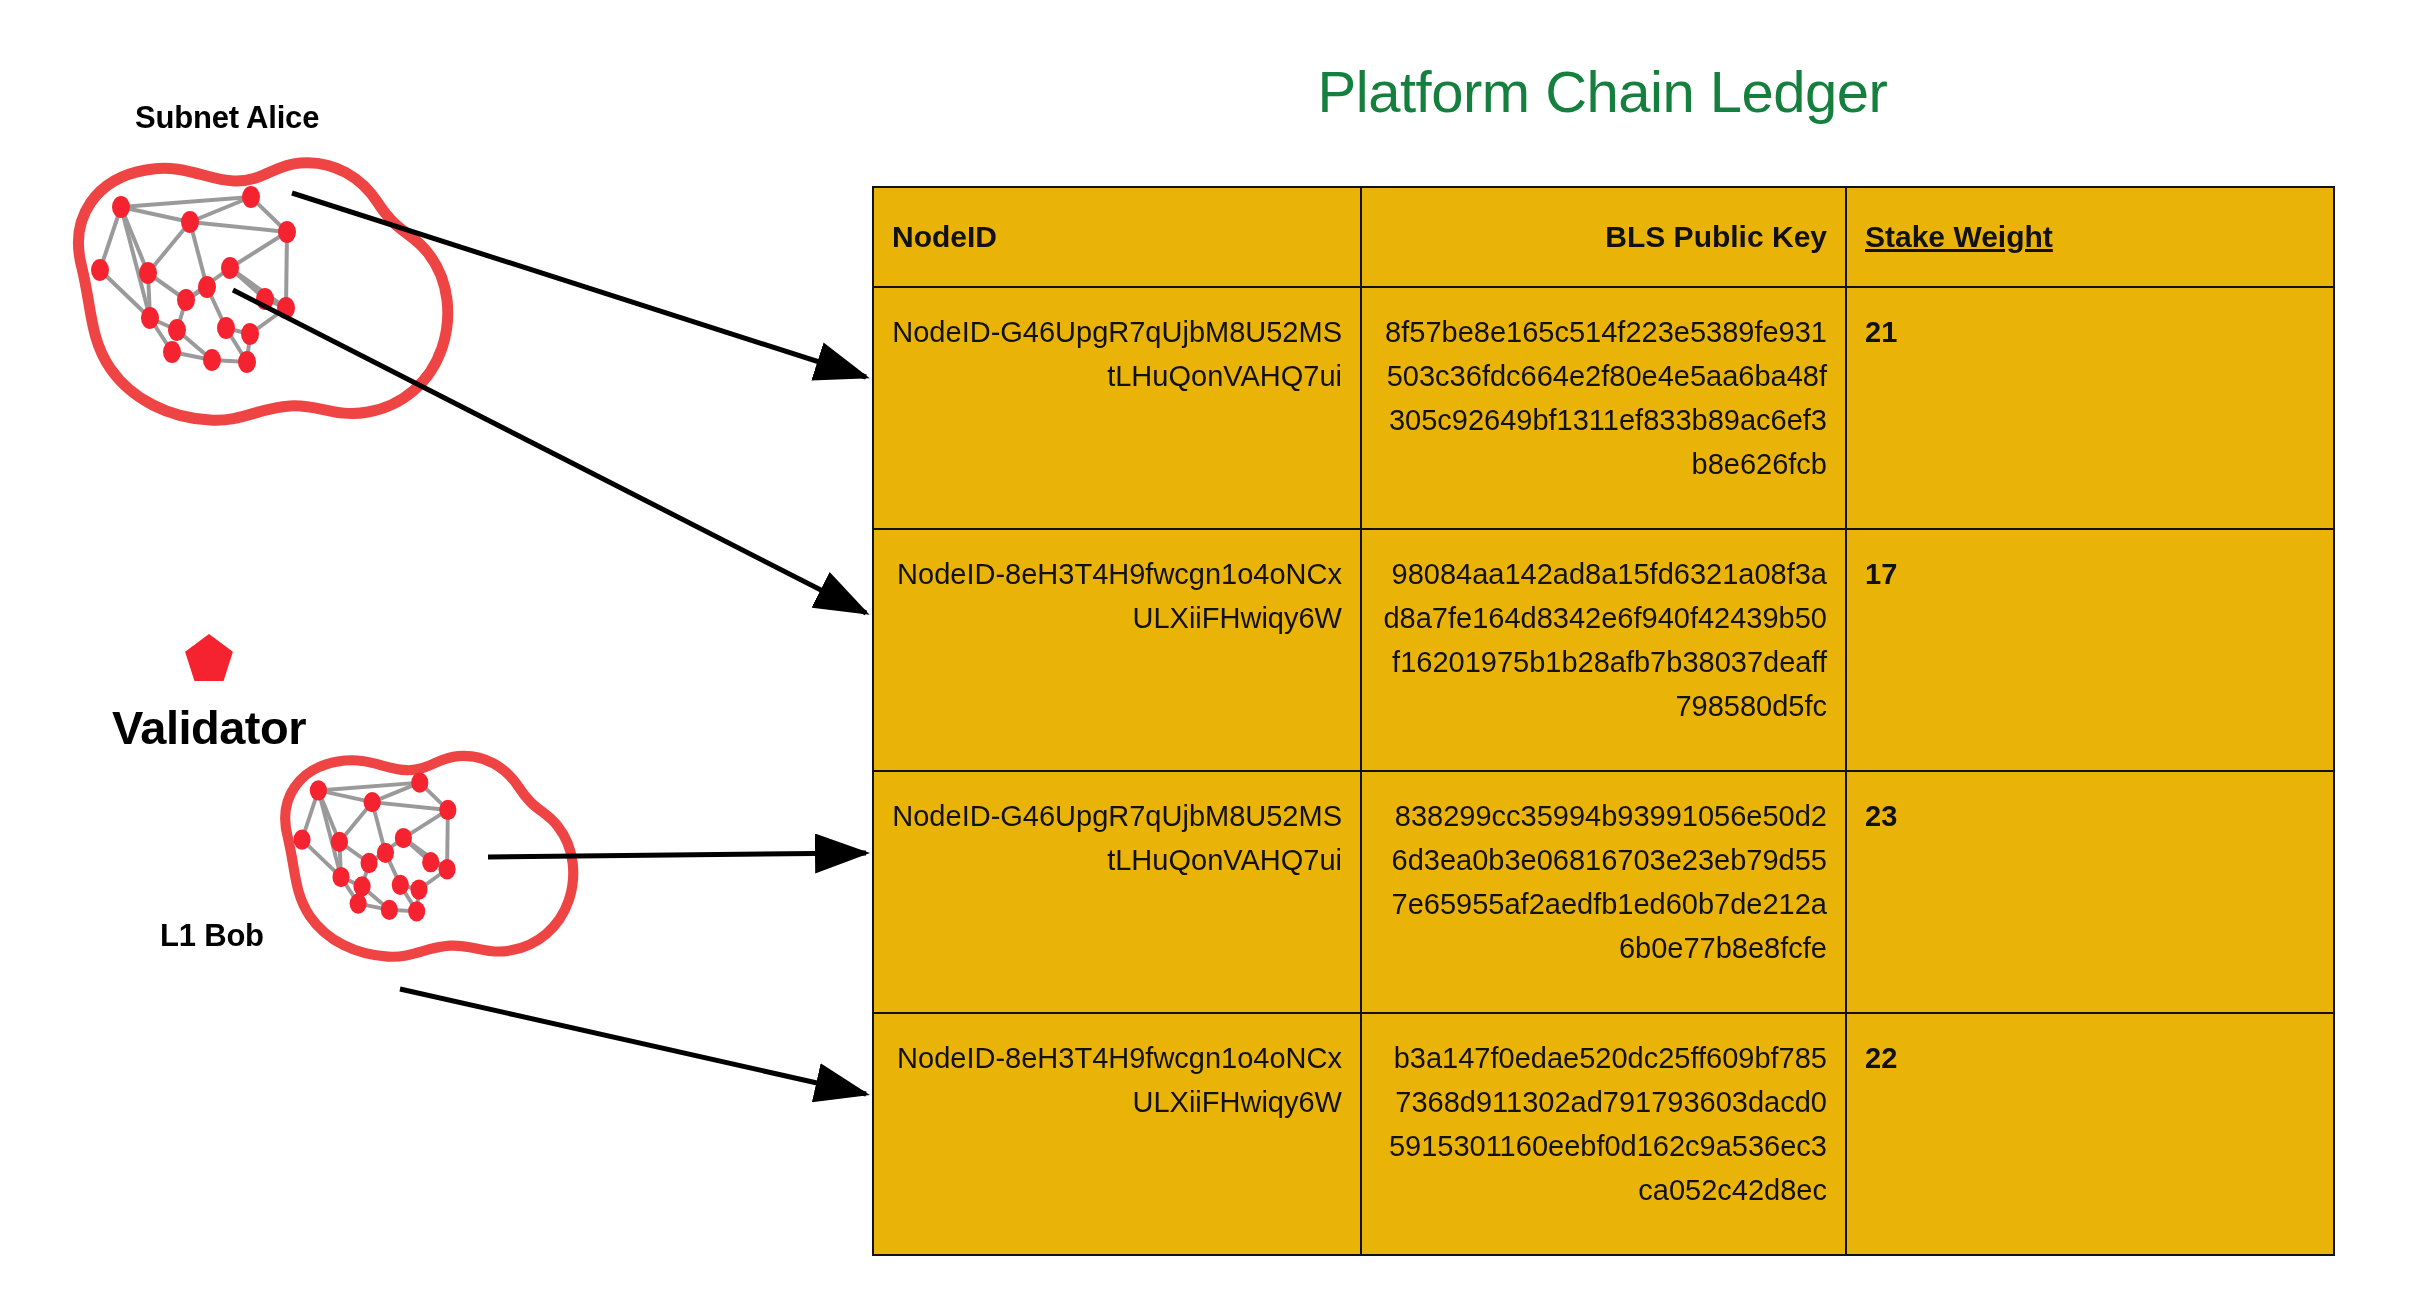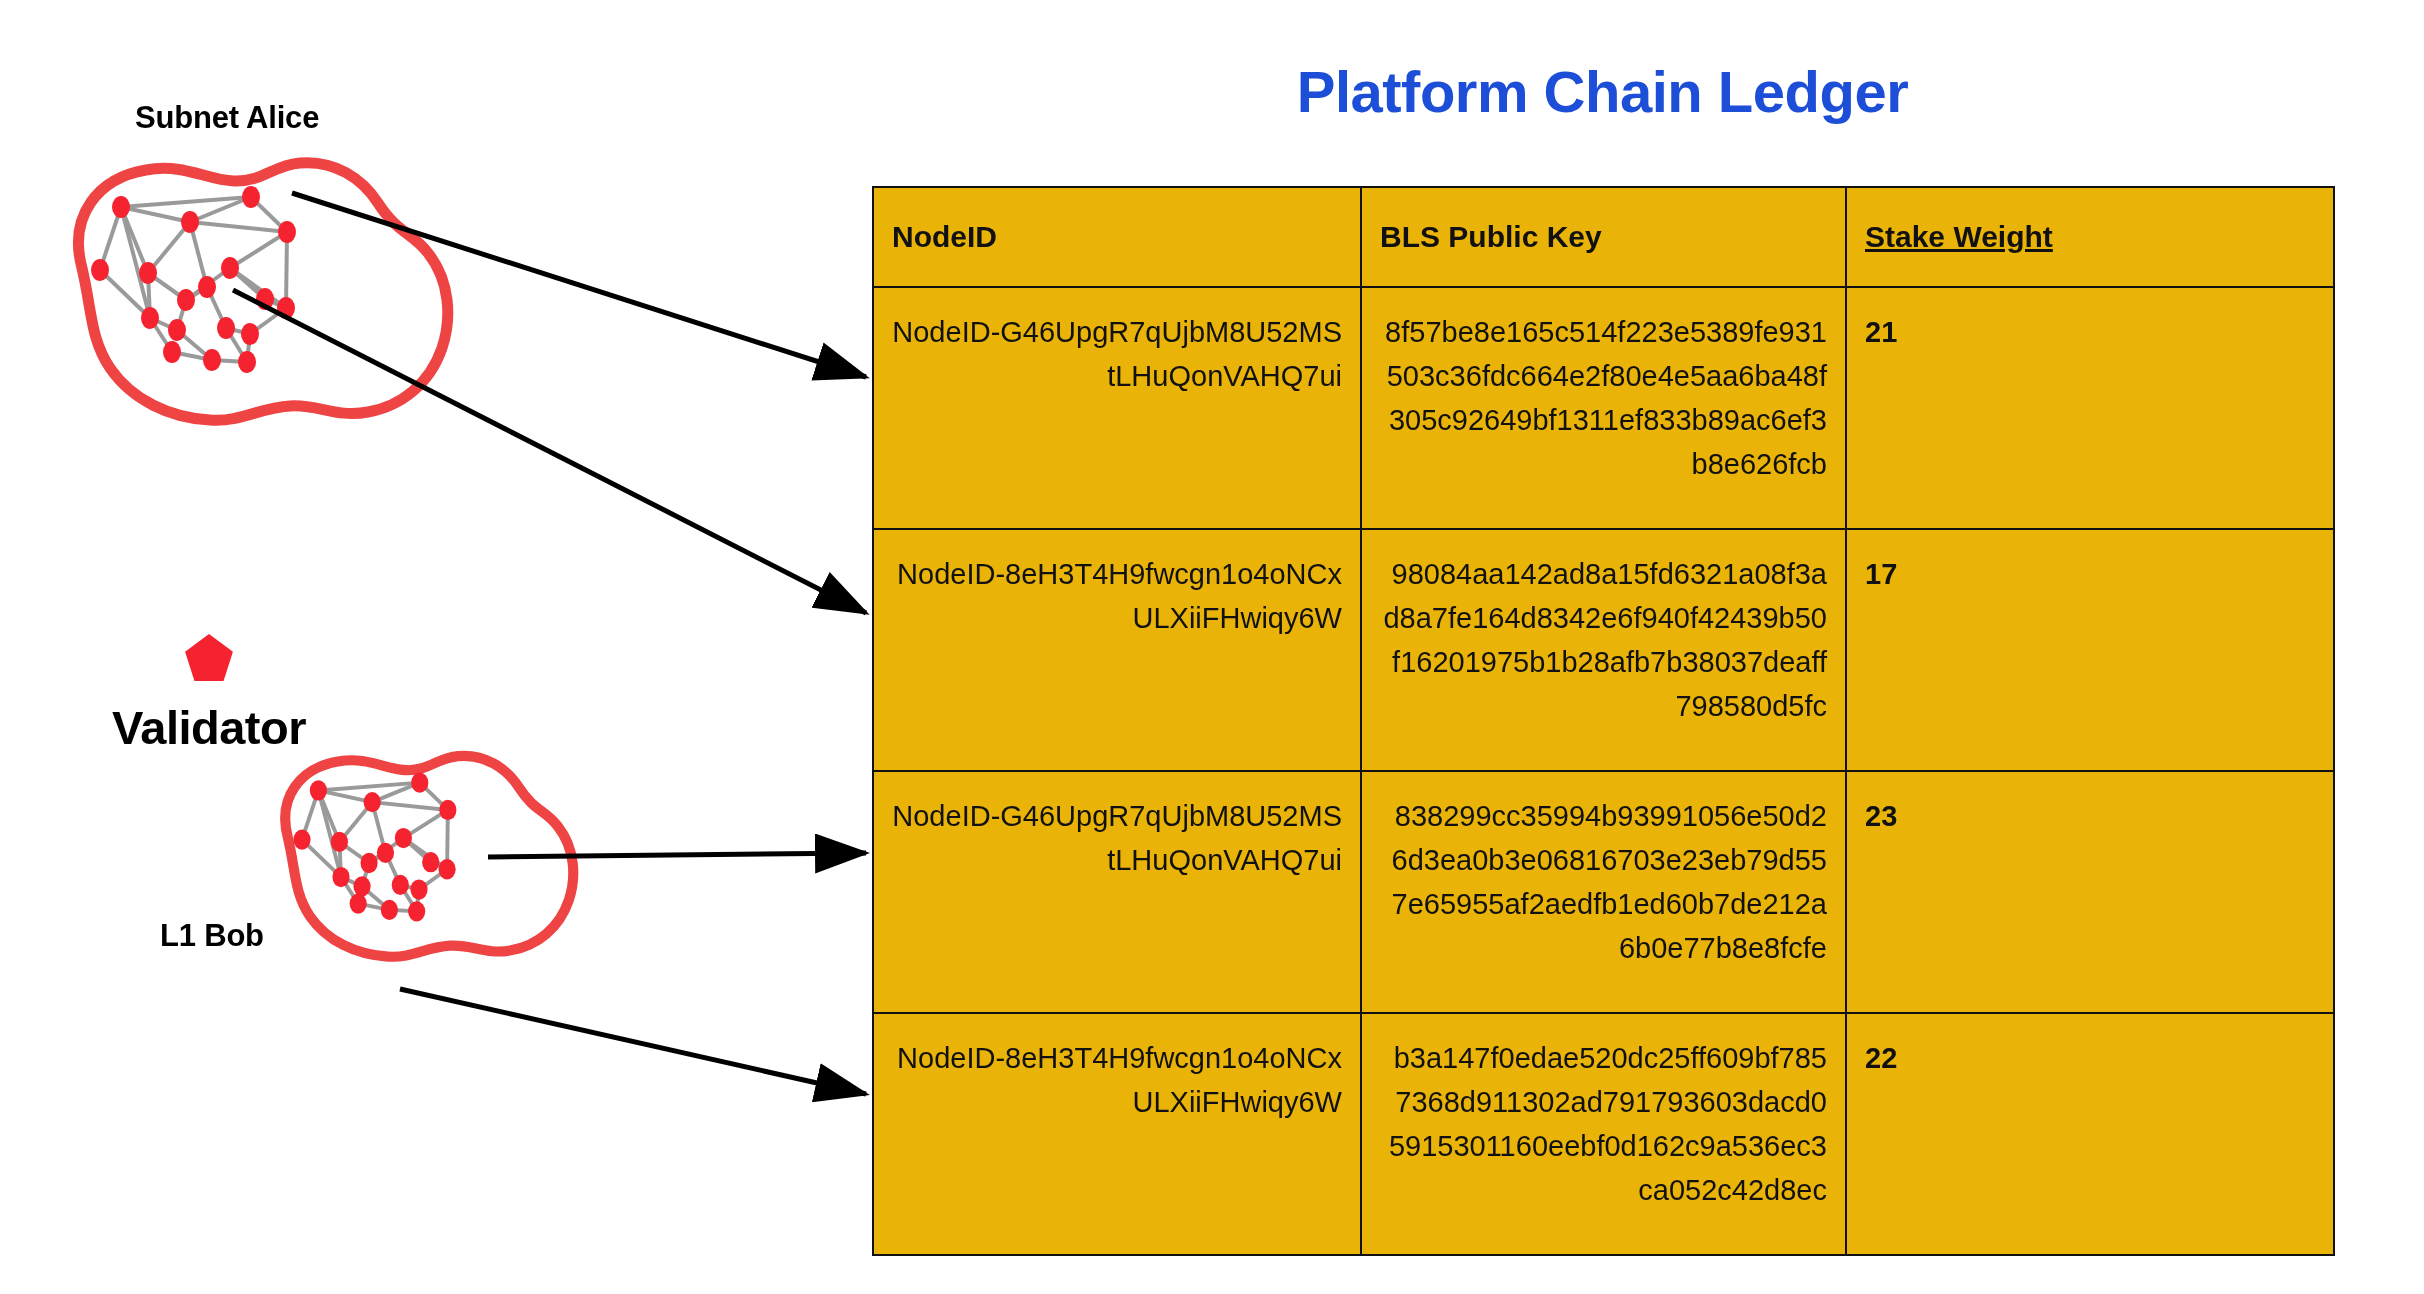--- a/index.html
+++ b/index.html
@@ -72,22 +72,22 @@
   }
 
   
   #ledger-title {
     position: absolute;
     left: 872px;
     top: 58px;
     width: 1461px;
     text-align: center;
     font-size: 58px;
-    font-weight: bold;
-    color: #1d4ed8;
+    font-weight: normal;
+    color: #15803d;
     letter-spacing: -0.5px;
   }
 
   
   #ledger-table {
     position: absolute;
     left: 872px;
     top: 186px;
     width: 1461px;
     border-collapse: collapse;
@@ -107,21 +107,21 @@
     text-align: right;
   }
   #ledger-table th {
     font-weight: bold;
     padding-top: 26px;
     padding-bottom: 26px;
     vertical-align: middle;
     font-size: 30px;
   }
   #ledger-table th.col-nodeid { text-align: left; }
-  #ledger-table th.col-bls    { text-align: left; margin-top: 28px; }
+  #ledger-table th.col-bls    { text-align: right; margin-top: 28px; }
   #ledger-table th.col-stake  { text-align: left; text-decoration: underline; }
   #ledger-table td.cell-stake { text-align: left; word-break: normal; font-weight: bold; }
   .c-nodeid { width: 488px; }
   .c-bls    { width: 485px; }
   .c-stake  { width: 488px; }
   #ledger-table tbody td { height: 196px; }
 </style>
 </head>
 <body>
 

